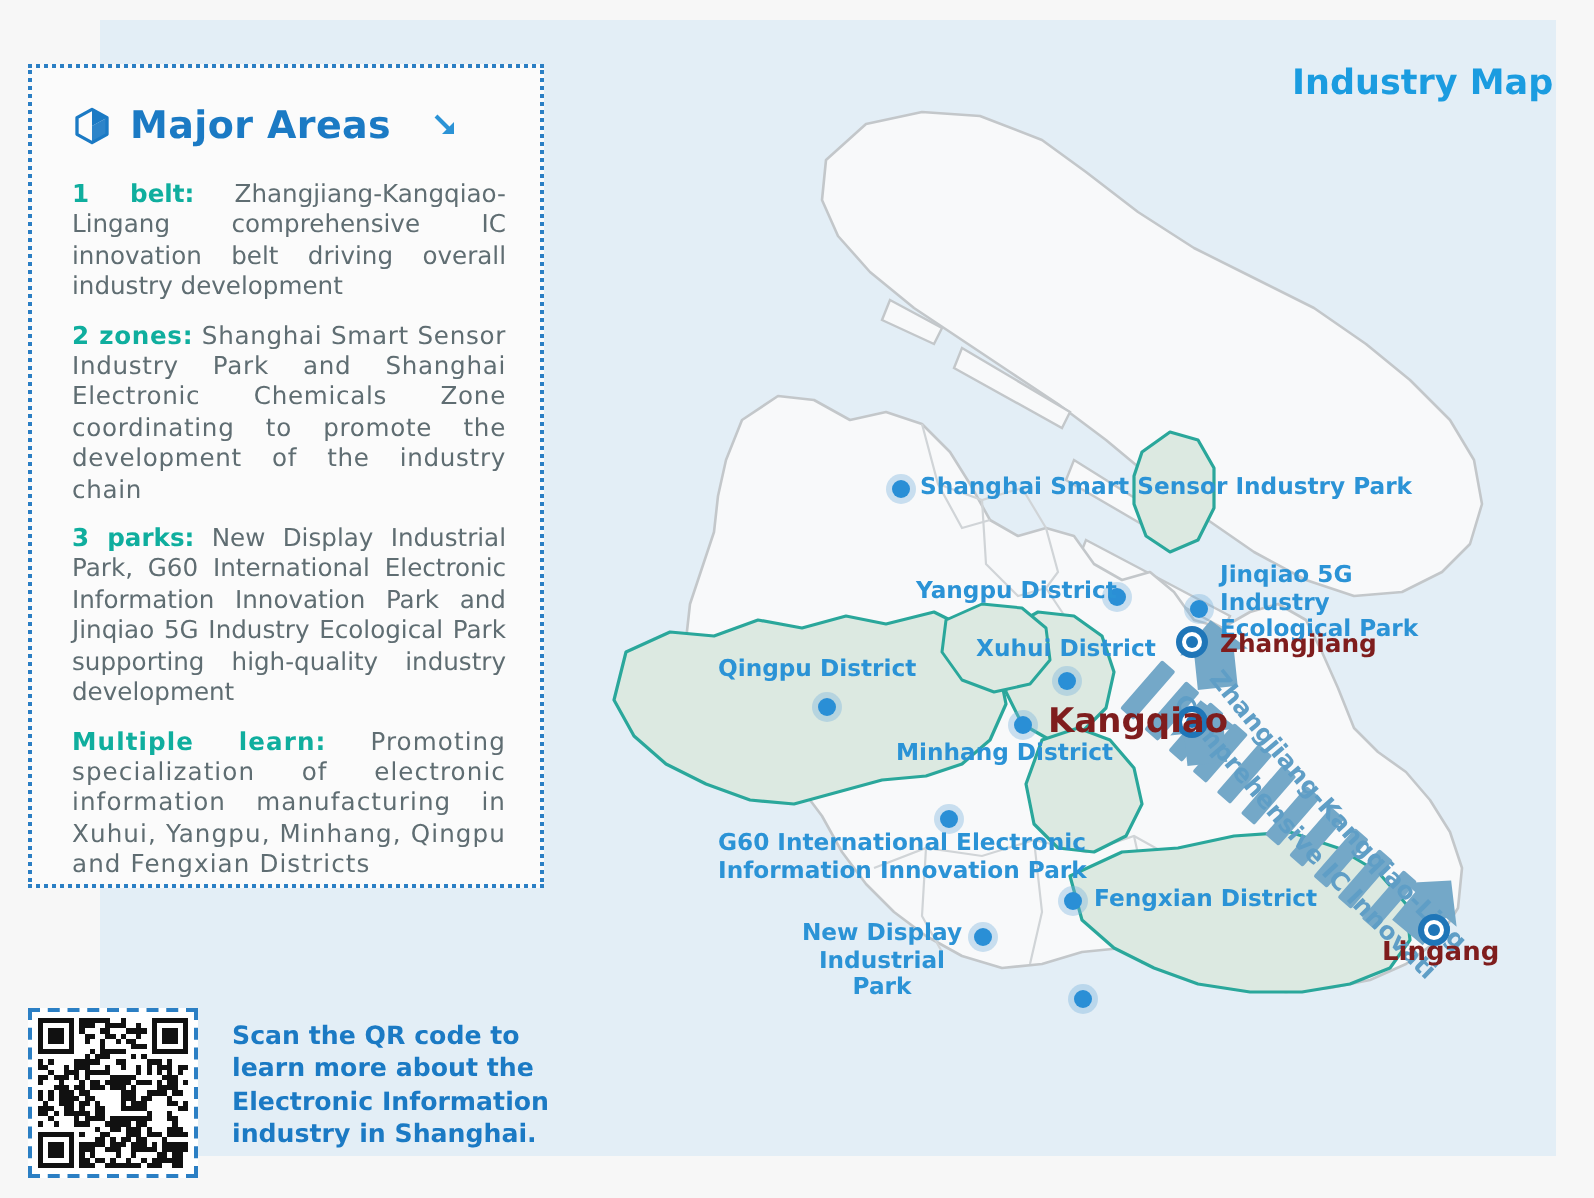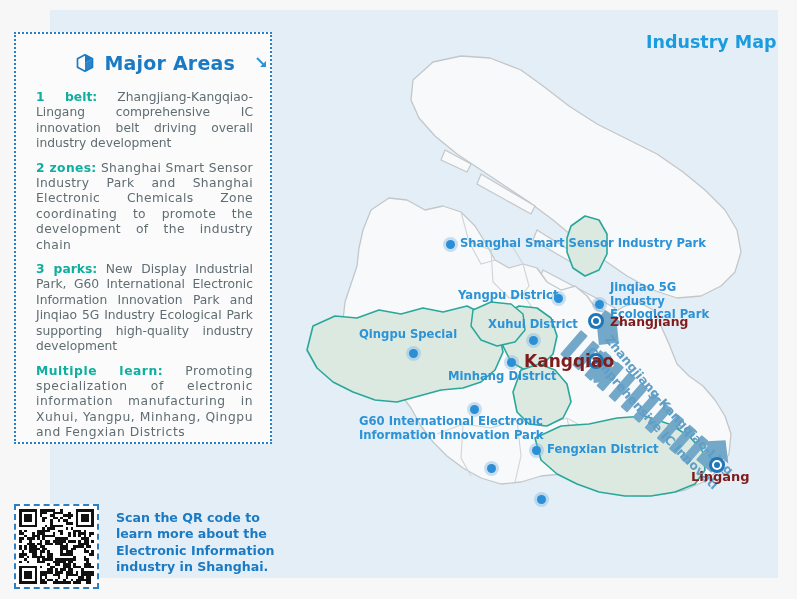--- a/index.html
+++ b/index.html
@@ -21,21 +21,20 @@
   
   .infocard{
     position:absolute;left:14px;top:32px;width:258px;height:412px;
     background:#fbfbfb;
     border:2px dotted #2b7fc4;
     box-sizing:border-box;
   }
   .card-head{
     display:flex;align-items:center;gap:9px;
     padding:18px 0 0 20px;
-    justify-content:flex-end;
   }
   .cube-icon{width:20px;height:20px;display:block;}
   .card-title{
     font-size:19px;font-weight:bold;color:#1b7ac4;letter-spacing:.2px;
   }
   .head-arrow{margin-left:10px;display:block;width:16px;height:16px;}
 
   .card-body{padding:16px 17px 0 20px;}
   .para{
     font-size:12.3px;line-height:15.4px;color:#5f6d72;
@@ -185,38 +184,39 @@
   <div class="dot" style="left:595px;top:300px;"></div>
   <div class="mlabel wrap" style="left:610px;top:281px;width:122px;">Jinqiao 5G Industry Ecological Park</div>
 
   <div class="dot" style="left:554px;top:294px;"></div>
   <div class="mlabel" style="left:458px;top:289px;">Yangpu District</div>
 
   <div class="dot" style="left:529px;top:336px;"></div>
   <div class="mlabel" style="left:488px;top:318px;">Xuhui District</div>
 
   <div class="dot" style="left:409px;top:349px;"></div>
-  <div class="mlabel" style="left:359px;top:328px;">Qingpu Special</div>
+  <div class="mlabel" style="left:359px;top:328px;">Qingpu District</div>
 
   <div class="dot" style="left:507px;top:358px;"></div>
   <div class="mlabel" style="left:448px;top:370px;">Minhang District</div>
 
   <div class="ring" style="left:588px;top:313px;"></div>
   <div class="mlabel dark" style="left:610px;top:315px;font-size:12.4px;">Zhangjiang</div>
 
   <div class="ring" style="left:588px;top:353px;"></div>
   <div class="mlabel dark" style="left:524px;top:355px;font-size:17px;">Kangqiao</div>
 
   <div class="ring" style="left:709px;top:457px;"></div>
   <div class="mlabel dark" style="left:691px;top:470px;font-size:13px;">Lingang</div>
 
   <div class="dot" style="left:470px;top:405px;"></div>
   <div class="mlabel wrap" style="left:359px;top:415px;width:185px;">G60 International Electronic Information Innovation Park</div>
 
   <div class="dot" style="left:487px;top:464px;"></div>
+  <div class="mlabel wrap" style="left:395px;top:460px;width:92px;text-align:center;">New Display Industrial Park</div>
 
   <div class="dot" style="left:532px;top:446px;"></div>
   <div class="mlabel" style="left:547px;top:443px;">Fengxian District</div>
 
   <div class="dot" style="left:537px;top:495px;"></div>
 
   <div class="infocard">
     <div class="card-head">
       <svg class="cube-icon" viewBox="0 0 24 24">
         <path d="M12 2 L21 7 L21 17 L12 22 L3 17 L3 7 Z" fill="none" stroke="#1b7ac4" stroke-width="2" stroke-linejoin="round"></path>

